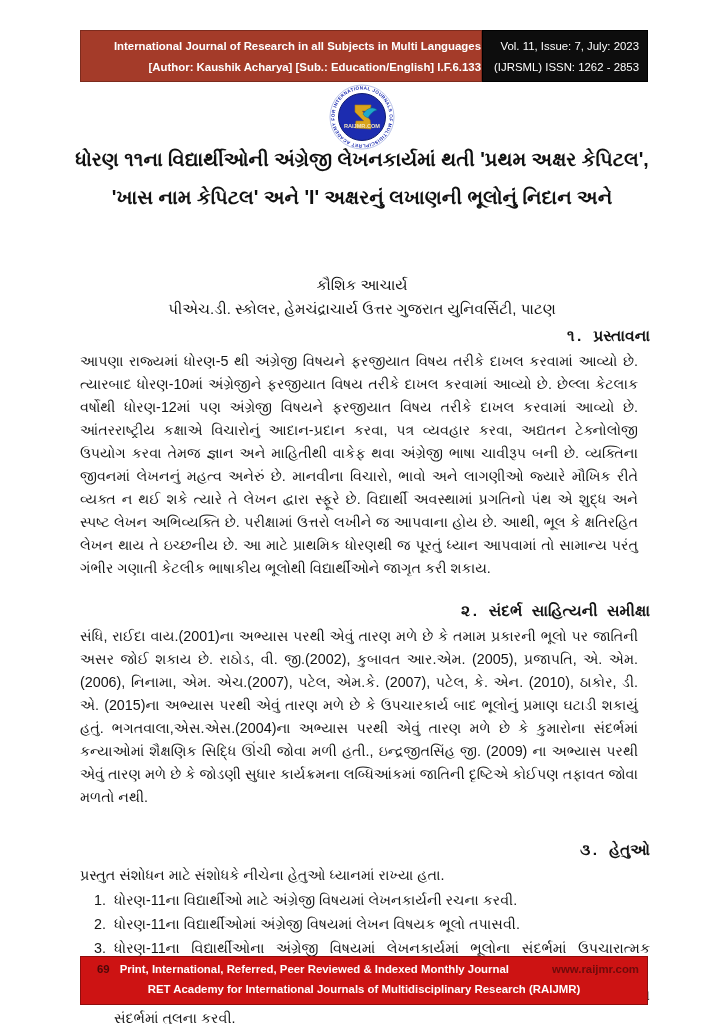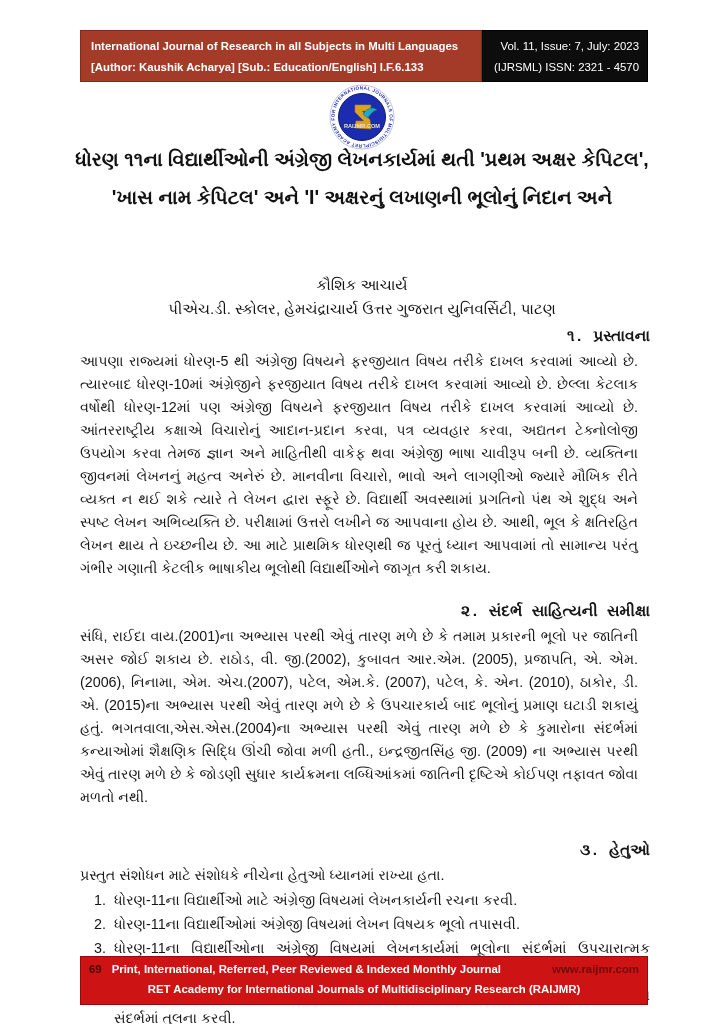--- a/index.html
+++ b/index.html
@@ -4,21 +4,21 @@
 <style>
   html,body{margin:0;padding:0;background:#e8e8e8;}
   .page{
     position:relative;width:724px;height:1024px;margin:0 auto;background:#ffffff;
     font-family:"Liberation Sans","DejaVu Sans",sans-serif;color:#161616;overflow:hidden;
   }
   
   .masthead{position:absolute;top:30px;left:80px;width:568px;height:52px;display:flex;}
   .mast-left{
     width:402px;background:#a43b29;color:#ffffff;font-weight:bold;font-size:11.4px;
-    line-height:1.8;padding:5px 0 5px 10px;box-sizing:border-box;border:1px solid #7d2b1d;
+    line-height:1.8;padding:5px 0 5px 10px;box-sizing:border-box;border:1px solid #7d2b1d;text-align:right;
   }
   .mast-right{
     flex:1;background:#0d0d0d;color:#ffffff;font-weight:normal;font-size:11.4px;
     line-height:1.8;padding:5px 8px 5px 0;box-sizing:border-box;text-align:right;border:1px solid #000;
   }
   
   .logo-wrap{position:absolute;top:84px;left:0;width:724px;display:flex;justify-content:center;}
   .logo{width:66px;height:66px;}
   
   .title-block{position:absolute;top:140px;left:40px;width:644px;text-align:center;
@@ -36,38 +36,38 @@
   .obj-item{display:flex;margin:0 0 1px 14px;}
   .obj-num{flex:0 0 20px;}
   .obj-text{flex:1;text-align:justify;}
   
   .footer{
     position:absolute;top:956px;left:80px;width:568px;background:#cd1313;border:1px solid #8e0d0d;
     box-sizing:border-box;color:#ffffff;font-weight:bold;font-size:11.4px;line-height:1.75;
     padding:3px 8px 4px 8px;
   }
   .footer-line1{display:flex;align-items:baseline;}
-  .footer-pageno{color:#4e0808;margin-right:10px;}
+  .footer-pageno{color:#4e0808;margin-right:10px;margin-left:8px;}
   .footer-main{flex:1;text-align:left;}
   .footer-site{color:#6d0b0b;}
   .footer-line2{text-align:center;}
 </style>
 </head>
 <body>
 
 <div class="page">
 
   <div class="masthead">
     <div class="mast-left">
       <div>International Journal of Research in all Subjects in Multi Languages</div>
       <div>[Author: Kaushik Acharya] [Sub.: Education/English] I.F.6.133</div>
     </div>
     <div class="mast-right">
       <div>Vol. 11, Issue: 7, July: 2023</div>
-      <div>(IJRSML) ISSN: 2321 - 4570</div>
+      <div>(IJRSML) ISSN: 1262 - 2853</div>
     </div>
   </div>
 
   <div class="logo-wrap">
     <svg class="logo" viewBox="0 0 66 66" xmlns="http://www.w3.org/2000/svg">
       <circle cx="33" cy="33" r="32" fill="#ffffff" stroke="#b9c2e8" stroke-width="1"></circle>
       <defs>
         <path id="ringPath" d="M 33,60.5 A 27.5,27.5 0 1 1 33.01,60.5"></path>
       </defs>
       <text font-size="4.6" fill="#1c2cb0" font-weight="bold" letter-spacing="0.4">

